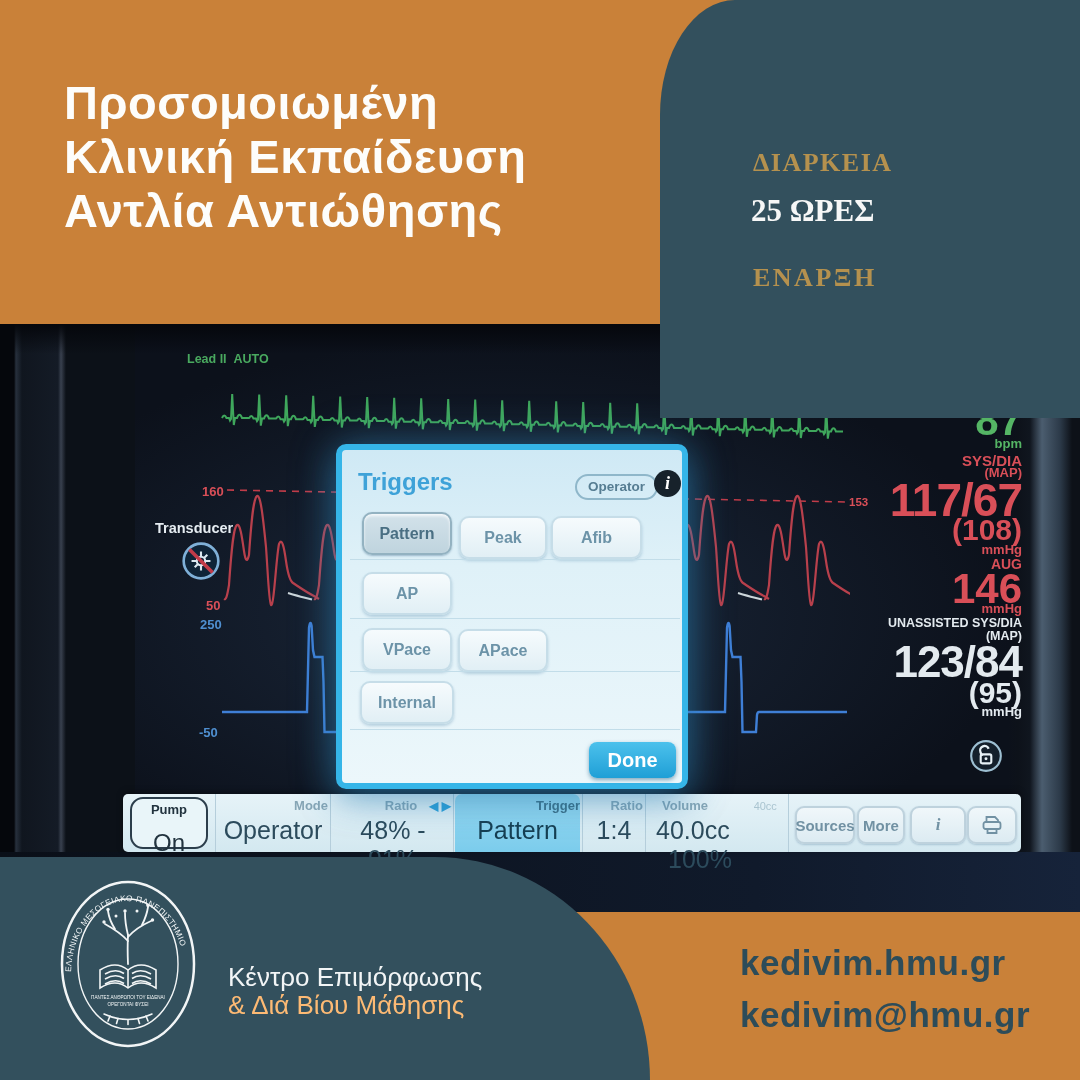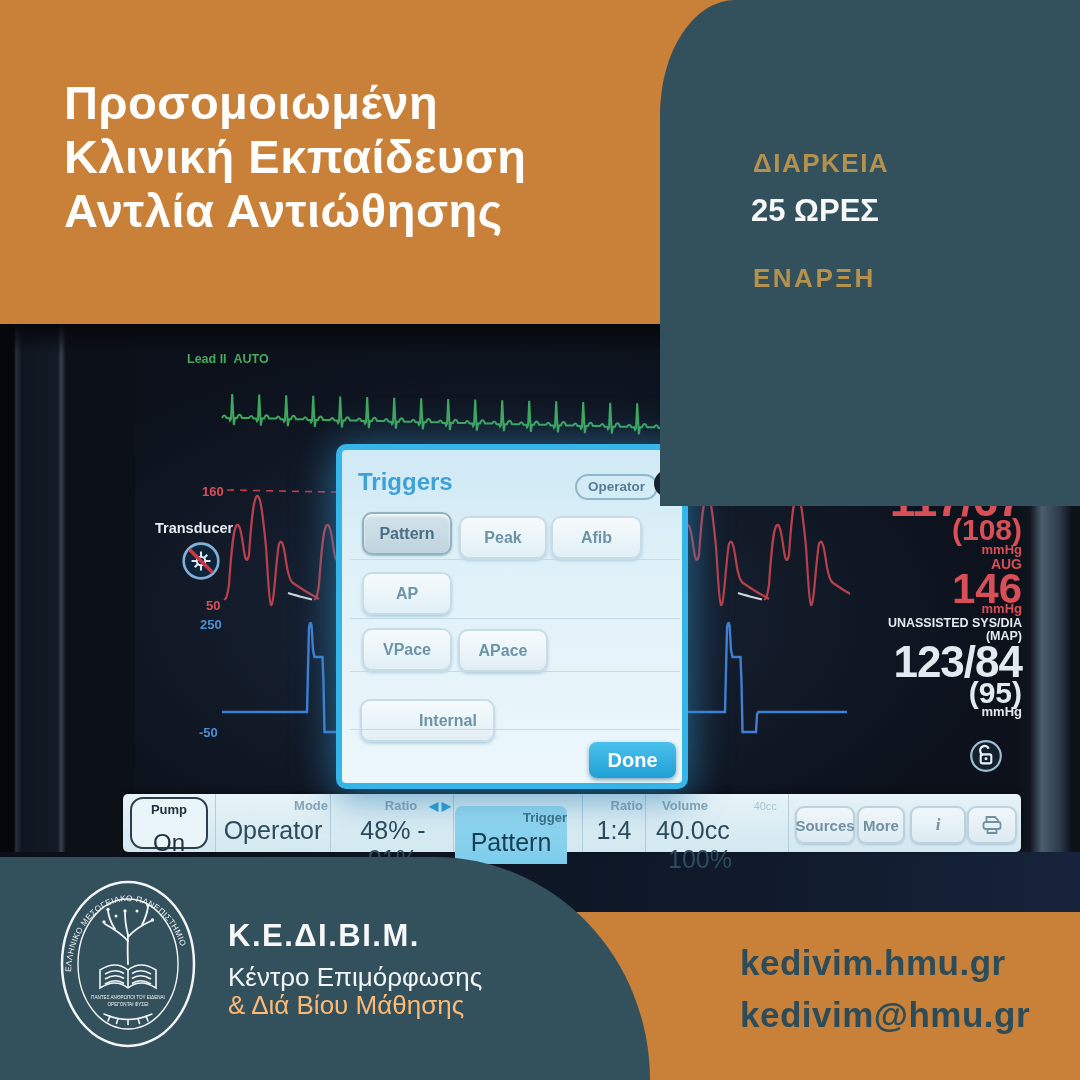--- a/index.html
+++ b/index.html
@@ -176,21 +176,21 @@
   <div class="dlg-btn" style="left:20px;top:62px;width:86px;background:linear-gradient(#d3e2ea,#bfd4de);
        border-color:#93b2c1;color:#4a6f83;box-shadow:inset 0 2px 3px rgba(255,255,255,.8), 0 1px 2px rgba(90,130,160,.5);">Pattern</div>
   <div class="dlg-btn" style="left:117px;top:66px;width:84px;">Peak</div>
   <div class="dlg-btn" style="left:209px;top:66px;width:87px;">Afib</div>
   <div class="dlg-sep" style="top:109px;"></div>
   <div class="dlg-btn" style="left:20px;top:122px;width:86px;">AP</div>
   <div class="dlg-sep" style="top:168px;"></div>
   <div class="dlg-btn" style="left:20px;top:178px;width:86px;">VPace</div>
   <div class="dlg-btn" style="left:116px;top:179px;width:86px;">APace</div>
   <div class="dlg-sep" style="top:221px;"></div>
-  <div class="dlg-btn" style="left:18px;top:249px;width:90px;padding-left:41px;">Internal</div>
+  <div class="dlg-btn" style="left:18px;top:231px;width:90px;">Internal</div>
   <div class="dlg-sep" style="top:279px;"></div>
   <div class="abs" style="left:247px;top:292px;width:87px;height:36px;border-radius:8px;
        background:linear-gradient(#4cc1ec,#1f9fd6);color:#fff;font-weight:bold;font-size:20px;
        display:flex;align-items:center;justify-content:center;box-shadow:0 2px 4px rgba(20,90,130,.5);">Done</div>
 </div>
 
 <div class="abs" style="left:123px;top:794px;width:898px;height:58px;z-index:8;border-radius:5px;
             background:linear-gradient(#e6f3f8,#d3e8f0);box-shadow:0 -2px 6px rgba(0,0,0,.35);">
 
   <div class="abs" style="left:92px;top:0;width:1px;height:58px;background:#b5cedb;"></div>
@@ -212,21 +212,21 @@
 
   <div class="abs" style="left:212px;top:4px;width:116px;">
     <div class="seg-label">
       <span>Ratio</span>
       <span style="color:#2b9fd8;font-size:12px;margin-left:8px;">◀</span>
       <span style="color:#2b9fd8;font-size:12px;">▶</span>
     </div>
     <div class="seg-value">48% - 91%</div>
   </div>
 
-  <div class="abs" style="left:332px;top:0;width:112px;height:58px;background:linear-gradient(#9bdbf2,#7bccec);border-radius:7px 7px 0 0;margin-top:12px;">
+  <div class="abs" style="left:332px;top:0;width:125px;height:58px;background:linear-gradient(#9bdbf2,#7bccec);border-radius:7px 7px 0 0;">
     <div class="seg-label" style="color:#3c6e84;margin-top:4px;">Trigger</div>
     <div class="seg-value" style="color:#173f52;">Pattern</div>
   </div>
 
   <div class="abs" style="left:462px;top:4px;width:58px;">
     <div class="seg-label">Ratio</div>
     <div class="seg-value">1:4</div>
   </div>
 
   <div class="abs" style="left:525px;top:4px;width:138px;">
@@ -245,21 +245,21 @@
   <div class="bar-btn" style="left:787px;width:52px;font-family:'Liberation Serif',serif;font-style:italic;font-size:17px;">i</div>
   <div class="bar-btn" style="left:844px;width:46px;">
     <svg width="22" height="20" viewBox="0 0 22 20">
       <path d="M5.5 7 V2 h8.5 l3 3 v2" fill="none" stroke="#7191a3" stroke-width="1.8"></path>
       <rect x="2.5" y="7" width="17" height="7" rx="2" fill="none" stroke="#7191a3" stroke-width="1.8"></rect>
       <path d="M6.5 14 h9 v4 h-9 z" fill="none" stroke="#7191a3" stroke-width="1.8"></path>
     </svg>
   </div>
 </div>
 
-<div class="abs panel" style="left:660px;top:0;width:420px;height:506px;border-top-left-radius:75px 115px;z-index:30;">
+<div class="abs panel" style="left:660px;top:0;width:420px;height:418px;border-top-left-radius:75px 115px;z-index:30;font-family:Liberation Serif, serif;">
   <div class="abs gold" style="left:93px;top:148px;font-size:26px;">ΔΙΑΡΚΕΙΑ</div>
   <div class="abs wht" style="left:91px;top:193px;font-size:31px;">25 ΩΡΕΣ</div>
   <div class="abs gold" style="left:93px;top:263px;font-size:26px;letter-spacing:2.5px;">ΕΝΑΡΞΗ</div>
 </div>
 
 <div class="abs panel" style="left:0;top:857px;width:650px;height:223px;border-top-right-radius:215px 223px;z-index:30;">
 
   <svg class="abs" style="left:58px;top:21px;" width="140" height="172" viewBox="0 0 140 172">
     <ellipse cx="70" cy="86" rx="66" ry="82" fill="none" stroke="#f2f5f6" stroke-width="2.5"></ellipse>
     <ellipse cx="70" cy="86" rx="50" ry="65" fill="none" stroke="#f2f5f6" stroke-width="1.4"></ellipse>
@@ -294,19 +294,18 @@
       <path d="M47 96 C54 92 61 92 66 95.5 M47 101 C54 97 61 97 66 100.5 M47 106 C54 102 61 102 66 105.5"></path>
       <path d="M93 96 C86 92 79 92 74 95.5 M93 101 C86 97 79 97 74 100.5 M93 106 C86 102 79 102 74 105.5"></path>
     </g>
     <text x="70" y="121" text-anchor="middle" font-size="4.6" fill="#f2f5f6" font-family="Liberation Sans, sans-serif">ΠΑΝΤΕΣ ΑΝΘΡΩΠΟΙ ΤΟΥ ΕΙΔΕΝΑΙ</text>
     <text x="70" y="128" text-anchor="middle" font-size="4.6" fill="#f2f5f6" font-family="Liberation Sans, sans-serif">ΟΡΕΓΟΝΤΑΙ ΦΥΣΕΙ</text>
     <g stroke="#f2f5f6" stroke-width="1.6" fill="none" stroke-linecap="round">
       <path d="M46 136 Q70 147 94 136"></path>
       <path d="M52 138 l-2 5 M60 140.5 l-1.5 5 M70 141.5 l0 5 M80 140.5 l1.5 5 M88 138 l2 5"></path>
     </g>
   </svg>
-  <div class="abs wht" style="left:228px;top:61px;font-size:31px;letter-spacing:1.5px;">Κ.Ε.ΔΙ.ΒΙ.Μ.</div>
   <div class="abs" style="left:228px;top:105px;font-size:26px;color:#f2f5f6;">Κέντρο Επιμόρφωσης</div>
   <div class="abs" style="left:228px;top:133px;font-size:26px;color:#fdba74;">&amp; Διά Βίου Μάθησης</div>
 </div>
 
 <div class="abs lk" style="left:740px;top:943px;z-index:10;">kedivim.hmu.gr</div>
 <div class="abs lk" style="left:740px;top:995px;z-index:10;">kedivim@hmu.gr</div>
 
 </body></html>

